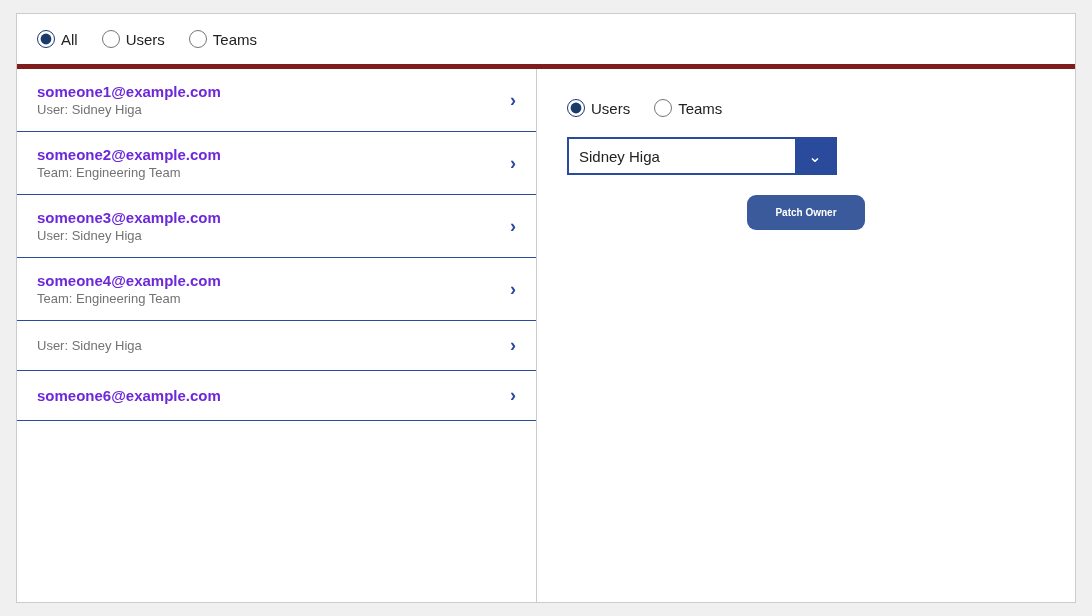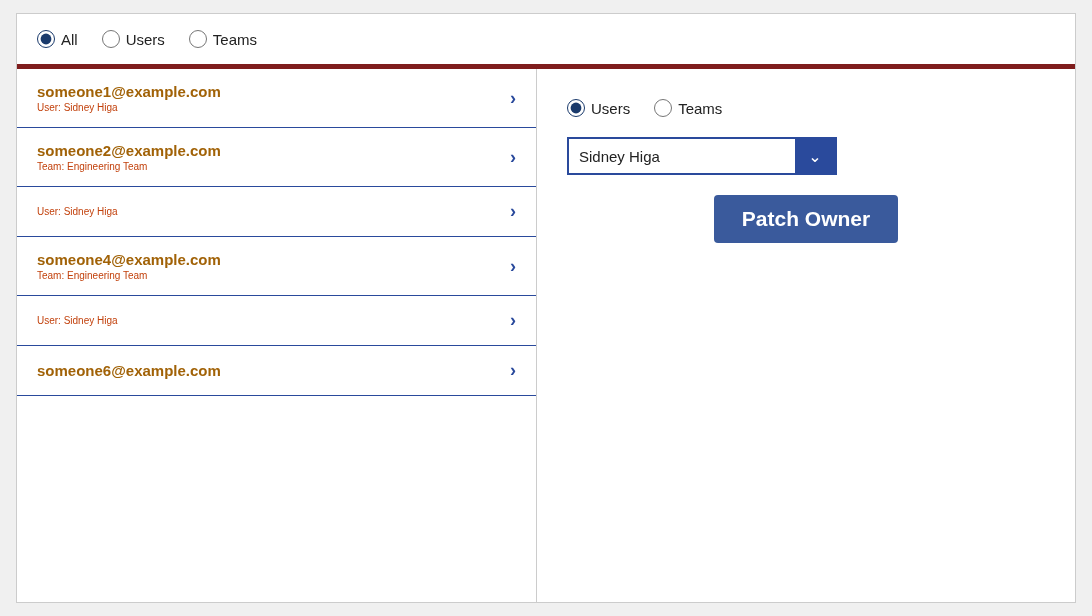--- a/index.html
+++ b/index.html
@@ -99,26 +99,26 @@
 
     .list-item-text {
       display: flex;
       flex-direction: column;
       gap: 2px;
     }
 
     .list-item-email {
       font-size: 15px;
       font-weight: bold;
-      color: #a16207;
+      color: #6d28d9;
     }
 
     .list-item-sub {
-      font-size: 10px;
-      color: #c2410c;
+      font-size: 13px;
+      color: #737373;
     }
 
     .chevron-icon {
       color: #2a4a9c;
       font-size: 18px;
       font-weight: bold;
     }
 
     .right-panel {
       flex: 1;
@@ -168,24 +168,24 @@
       font-size: 16px;
       border: none;
       outline: none;
     }
 
     .patch-owner-btn {
       background: #3a5a9c;
       color: white;
       border: none;
       padding: 12px 28px;
-      font-size: 21px;
+      font-size: 10px;
       font-weight: bold;
       cursor: pointer;
-      border-radius: 4px;
+      border-radius: 9px;
       width: fit-content;
       align-self: center;
     }
   </style>
 </head>
 <body>
 
 <div class="main-container">
 
   <div class="top-filter-bar">
@@ -217,20 +217,21 @@
     </div>
           <div class="list-item">
       <div class="list-item-text">
         <span class="list-item-email">someone2@example.com</span>
         <span class="list-item-sub">Team: Engineering Team</span>
       </div>
       <span class="chevron-icon">›</span>
     </div>
           <div class="list-item">
       <div class="list-item-text">
+        <span class="list-item-email">someone3@example.com</span>
         <span class="list-item-sub">User: Sidney Higa</span>
       </div>
       <span class="chevron-icon">›</span>
     </div>
           <div class="list-item">
       <div class="list-item-text">
         <span class="list-item-email">someone4@example.com</span>
         <span class="list-item-sub">Team: Engineering Team</span>
       </div>
       <span class="chevron-icon">›</span>

